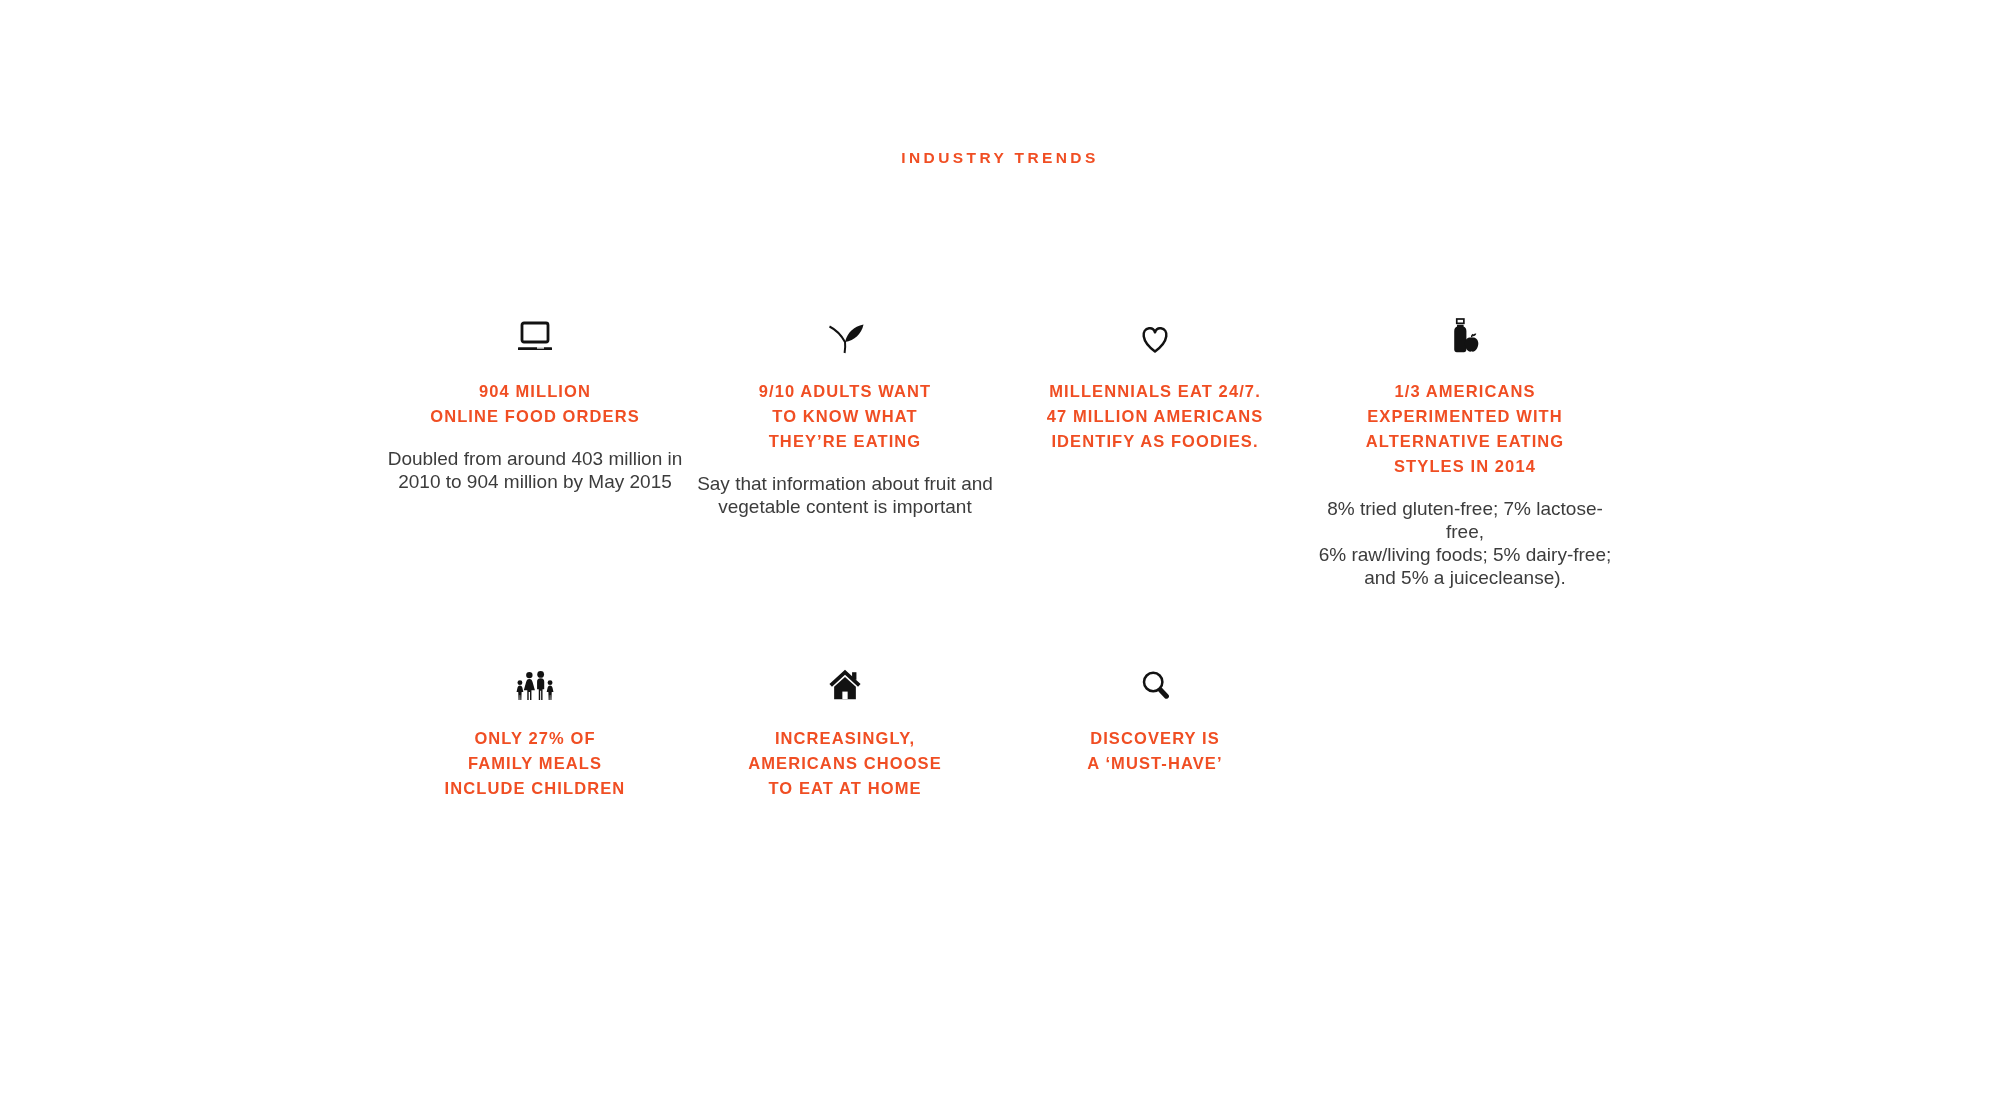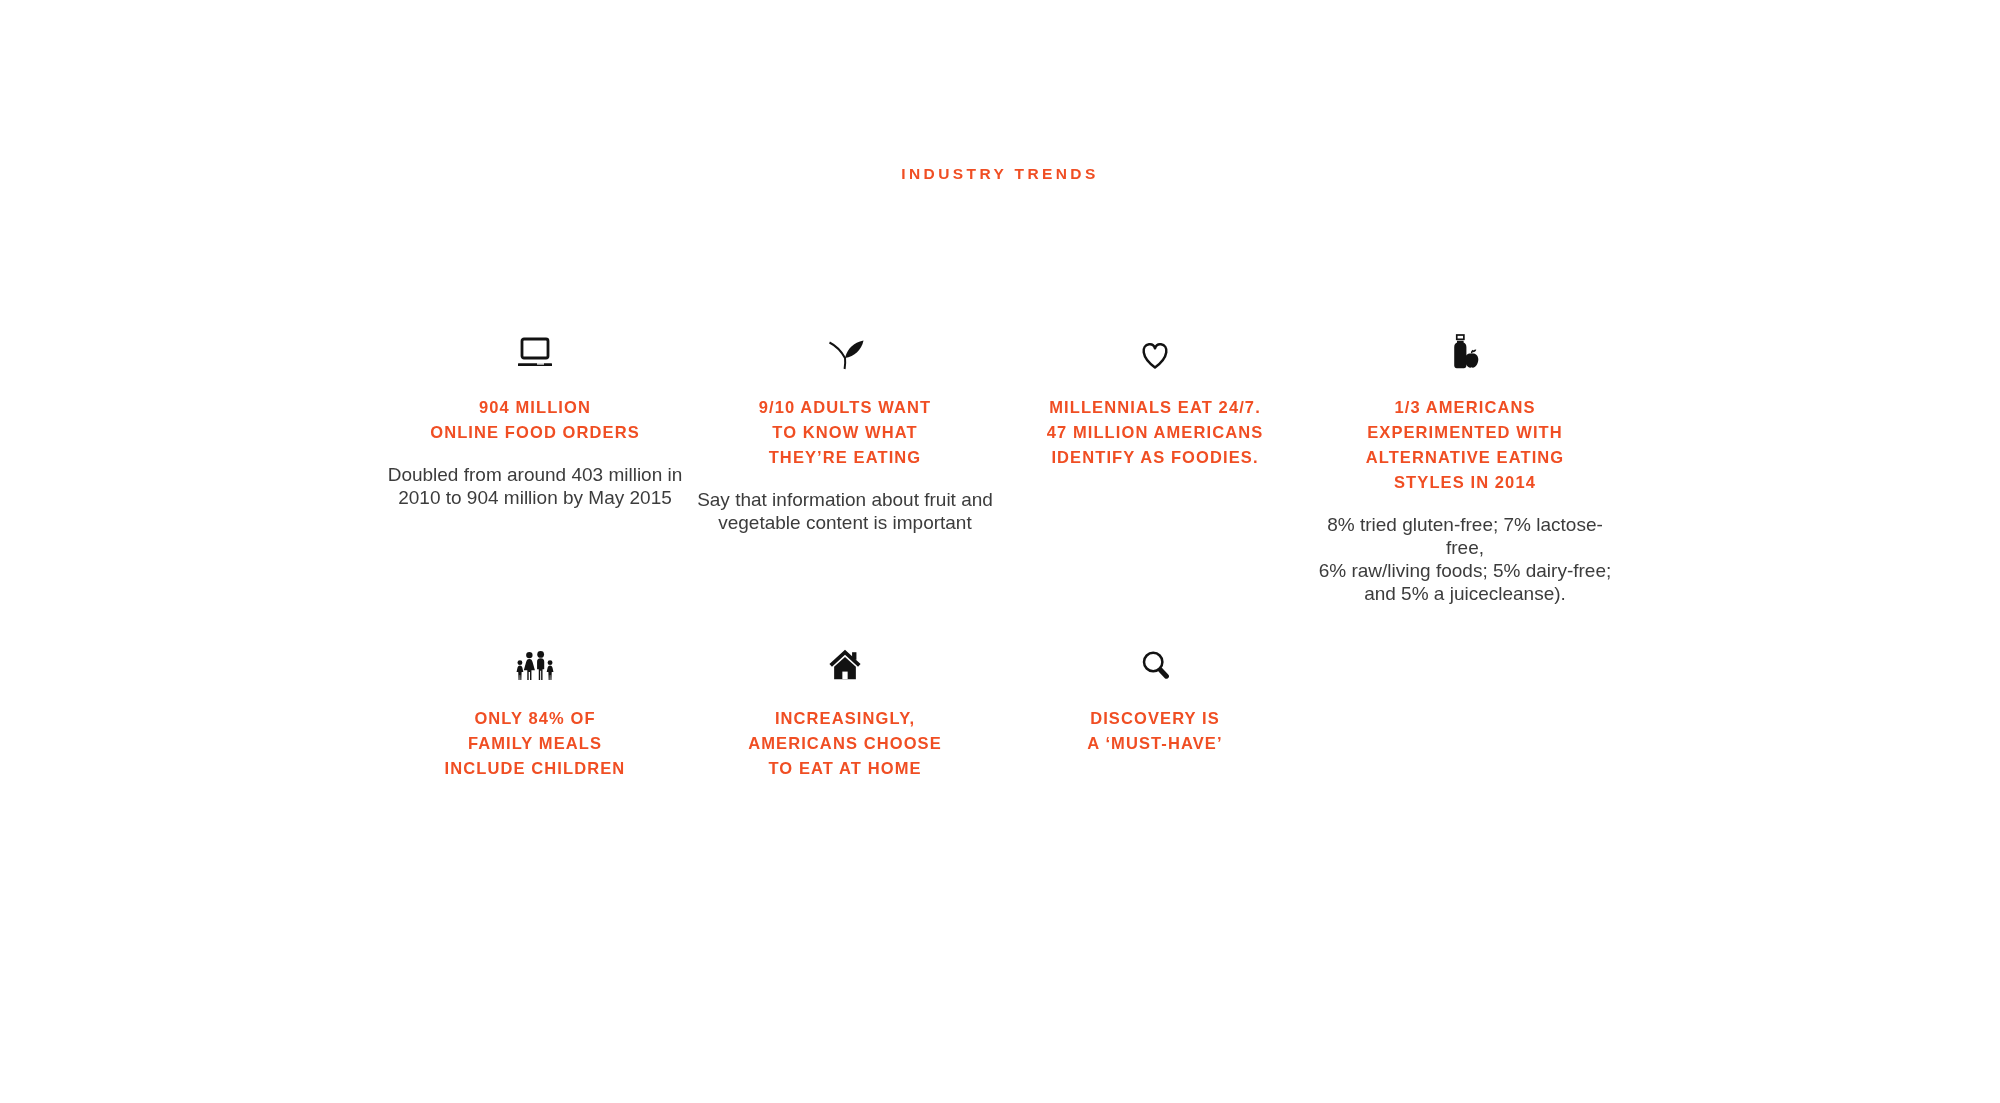--- a/index.html
+++ b/index.html
@@ -4,35 +4,35 @@
 <style>
   html, body { margin: 0; padding: 0; }
   body {
     width: 2000px;
     height: 1103px;
     background: #ffffff;
     font-family: "Liberation Sans", "DejaVu Sans", sans-serif;
     overflow: hidden;
   }
   .title {
-    margin: 16px;
+    margin: 0;
     padding-top: 148px;
     text-align: center;
     font-size: 15.5px;
     line-height: 20px;
     font-weight: 700;
     letter-spacing: 3.4px;
     color: #F04E23;
   }
   .grid {
     margin-top: 144px;
     display: grid;
     grid-template-columns: repeat(4, 310px);
     justify-content: center;
-    row-gap: 34px;
+    row-gap: 70px;
     align-items: start;
   }
   .card {
     display: flex;
     flex-direction: column;
     align-items: center;
     text-align: center;
   }
   .icon-box {
     height: 42px;
@@ -133,21 +133,21 @@
         <circle cx="6.5" cy="14.5" r="2.6" fill="currentColor"></circle>
         <path d="M6.5 17.5 C4.9 17.5 4.2 18.5 3.9 20 L2.9 24.5 H4.7 L5 33 H6.1 L6.3 27.5 H6.7 L6.9 33 H8 L8.3 24.5 H10.1 L9.1 20 C8.8 18.5 8.1 17.5 6.5 17.5 Z" fill="currentColor"></path>
         <circle cx="16.5" cy="6.5" r="3.4" fill="currentColor"></circle>
         <path d="M16.5 10.5 C14.4 10.5 13.6 11.8 13 14 L10.6 22.5 H14.3 V33 H15.8 V24.5 H17.2 V33 H18.7 V22.5 H22.4 L20 14 C19.4 11.8 18.6 10.5 16.5 10.5 Z" fill="currentColor"></path>
         <circle cx="28.5" cy="5.8" r="3.6" fill="currentColor"></circle>
         <path d="M28.5 9.8 C25.8 9.8 24.7 11.2 24.7 13.5 V21.5 H26.5 V33 H28 V23 H29 V33 H30.5 V21.5 H32.3 V13.5 C32.3 11.2 31.2 9.8 28.5 9.8 Z" fill="currentColor"></path>
         <circle cx="38.5" cy="14.5" r="2.6" fill="currentColor"></circle>
         <path d="M38.5 17.5 C36.9 17.5 36.2 18.5 35.9 20 L34.9 24.5 H36.7 L37 33 H38.1 L38.3 27.5 H38.7 L38.9 33 H40 L40.3 24.5 H42.1 L41.1 20 C40.8 18.5 40.1 17.5 38.5 17.5 Z" fill="currentColor"></path>
       </svg>
     </div>
-    <h2 class="heading">ONLY 84% OF
+    <h2 class="heading">ONLY 27% OF
 FAMILY MEALS
 INCLUDE CHILDREN</h2>
   </div>
 
   <div class="card">
     <div class="icon-box">
       <svg width="34" height="33" viewBox="0 0 36 34" xmlns="http://www.w3.org/2000/svg">
         <rect x="25.5" y="4" width="4.6" height="8" fill="currentColor"></rect>
         <path d="M18 1.5 L1.5 16.5 L4.2 19.3 L18 6.8 L31.8 19.3 L34.5 16.5 Z" fill="currentColor"></path>
         <path d="M6.5 19.5 L18 9 L29.5 19.5 V32.5 H6.5 Z" fill="currentColor"></path>

